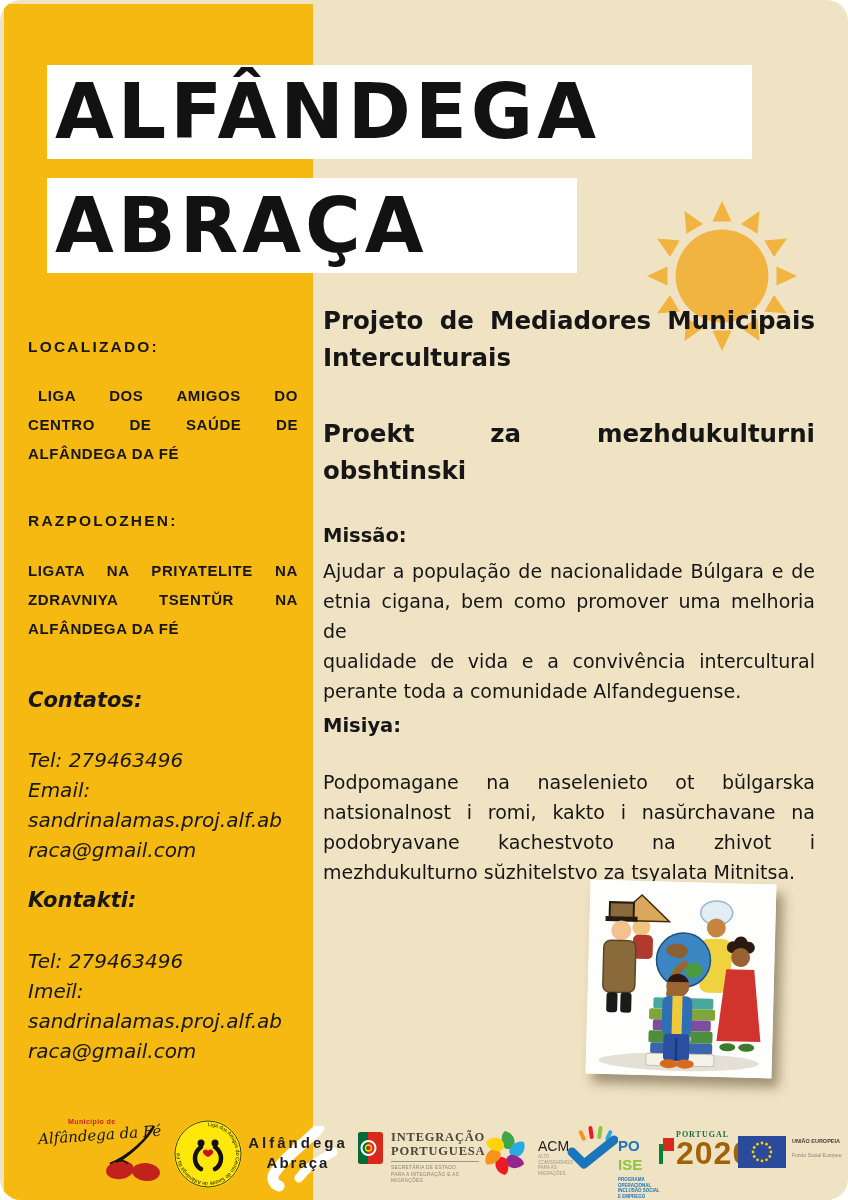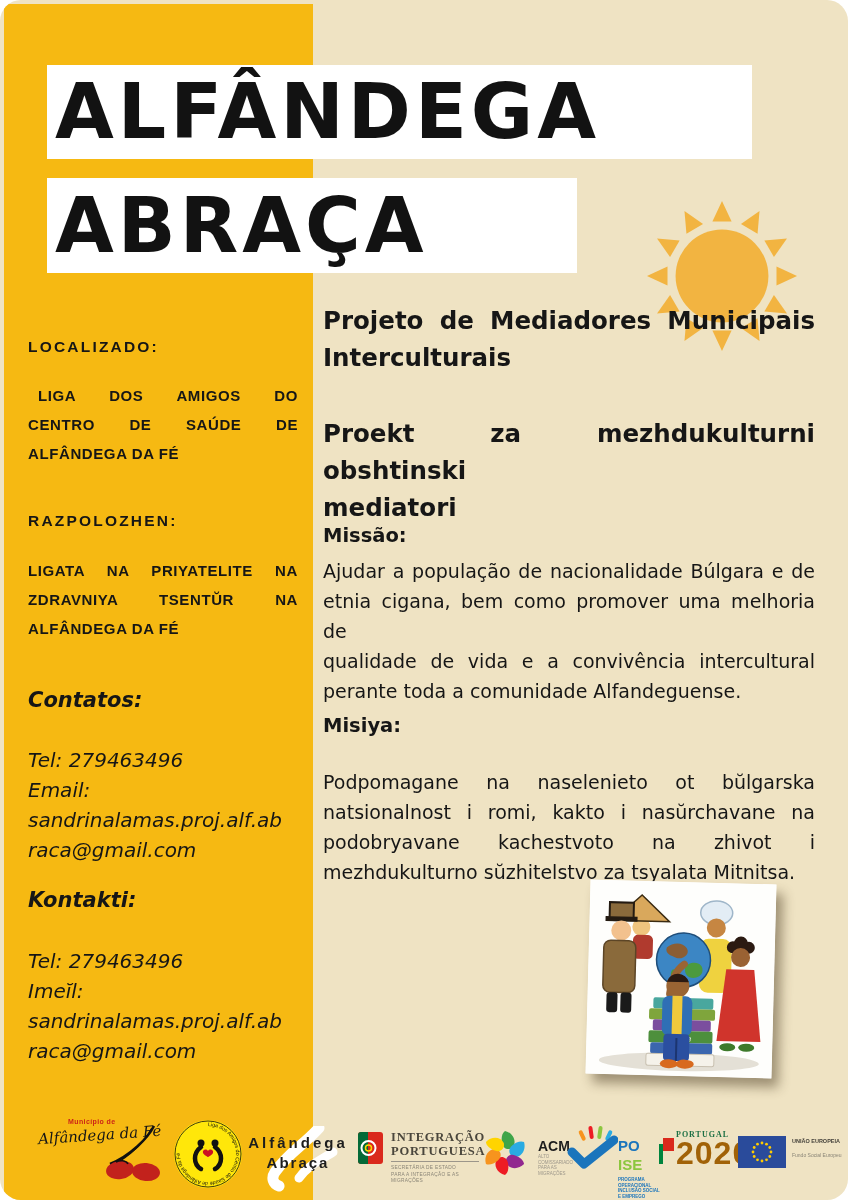--- a/index.html
+++ b/index.html
@@ -47,21 +47,21 @@
   
   .logo { position:absolute; z-index:3; }
   .muni-top { position:absolute; left:30px; top:-4px; color:#CC2418; font-weight:bold; font-size:7px; letter-spacing:0.4px; font-family:"Liberation Sans",sans-serif; }
   .muni-script { position:absolute; left:0; top:4px; font-family:"DejaVu Serif",serif; font-style:italic; font-size:15px; transform:rotate(-4deg); white-space:nowrap; }
   .abraca-txt { position:relative; text-align:center; font-family:"Liberation Sans",sans-serif; font-weight:bold; color:#1d1d1d; z-index:2; }
   .abraca-l1 { font-size:15px; letter-spacing:3px; }
   .abraca-l2 { font-size:15px; letter-spacing:2px; margin-top:3px; }
   .rep-name { font-family:"Liberation Serif",serif; font-weight:bold; font-size:12.5px; letter-spacing:0.8px; color:#4A463C; line-height:14px; }
   .rep-rule { width:88px; height:1px; background:#9C968A; margin:3px 0 3px 0; }
   .rep-sub { font-family:"Liberation Sans",sans-serif; font-size:4.8px; color:#8A8577; line-height:6.5px; letter-spacing:0.3px; }
-  .acm-name { font-family:"Liberation Sans",sans-serif; font-weight:bold; font-size:14px; color:#1d1d1d; }
+  .acm-name { font-family:"Liberation Sans",sans-serif; font-weight:normal; font-size:14px; color:#1d1d1d; }
   .acm-sub { font-family:"Liberation Sans",sans-serif; font-size:4.5px; color:#9C968A; line-height:5.5px; }
   .poise-name { font-family:"Liberation Sans",sans-serif; font-weight:bold; font-size:15px; }
   .po { color:#1B75BC; } .ise { color:#8CC63F; }
   .poise-sub { font-family:"Liberation Sans",sans-serif; font-size:4.5px; color:#1B75BC; line-height:5.5px; font-weight:bold; }
   .p2020-name { font-family:Liberation Serif, serif; font-weight:bold; font-size:8px; letter-spacing:1px; color:#1D7044; }
   .p2020-year { font-family:"Liberation Sans",sans-serif; font-weight:bold; font-size:32px; color:#a16207; line-height:28px; letter-spacing:1px; }
   .eu-l1 { font-family:"Liberation Sans",sans-serif; font-size:5.5px; color:#44413A; font-weight:bold; }
   .eu-l2 { font-family:"Liberation Sans",sans-serif; font-size:5px; color:#8A8577; margin-top:8px; }
 </style>
 </head>
@@ -125,21 +125,20 @@
     <div>sandrinalamas.proj.alf.ab</div>
     <div>raca@gmail.com</div>
   </div>
 
   <div class="rc rc-head" style="top:302px;">
     <div class="jl">Projeto de Mediadores Municipais</div>
     <div>Interculturais</div>
   </div>
   <div class="rc rc-head" style="top:415px;">
     <div class="jl">Proekt za mezhdukulturni obshtinski</div>
-    <div>mediatori</div>
   </div>
 
   <div class="rc rc-label" style="top:524px;">Missão:</div>
   <div class="rc rc-par" style="top:556px;">
     <div class="jl">Ajudar a população de nacionalidade Búlgara e de</div>
     <div class="jl">etnia cigana, bem como promover uma melhoria de</div>
     <div class="jl">qualidade de vida e a convivência intercultural</div>
     <div>perante toda a comunidade Alfandeguense.</div>
   </div>
 

